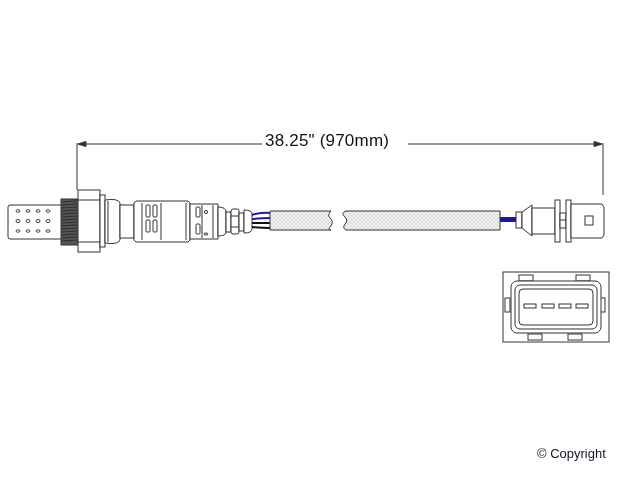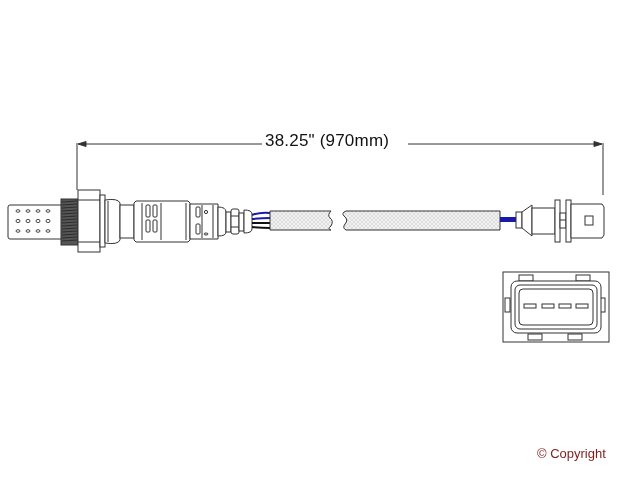--- a/index.html
+++ b/index.html
@@ -1,19 +1,19 @@
 <!DOCTYPE html>
 <html><head>
 <meta charset="utf-8">
 <style>
   html, body { margin: 0; padding: 0; background: #ffffff; }
   body { width: 640px; height: 480px; position: relative; overflow: hidden; font-family: "Liberation Sans", sans-serif; }
   .canvas { position: absolute; left: 0; top: 0; width: 640px; height: 480px; }
   .dim-label { position: absolute; left: 262px; top: 131px; font-size: 17px; color: #111; background: #fff; padding: 0 3px; letter-spacing: 0.2px; white-space: nowrap; }
-  .copyright { position: absolute; left: 537px; top: 446px; font-size: 13px; color: #7f1d1d; white-space: nowrap; text-align: right; }
+  .copyright { position: absolute; left: 537px; top: 446px; font-size: 13px; color: #0f172a; white-space: nowrap; text-align: right; }
 </style>
 </head>
 <body>
 
 <div class="canvas">
 <svg width="640" height="480" viewBox="0 0 640 480" xmlns="http://www.w3.org/2000/svg">
   <defs>
     <pattern id="braid" width="4" height="4" patternUnits="userSpaceOnUse">
       <rect width="4" height="4" fill="#f2f2f2"></rect>
       <path d="M0 0 L4 4 M4 0 L0 4" stroke="#d0d0d0" stroke-width="0.6"></path>

